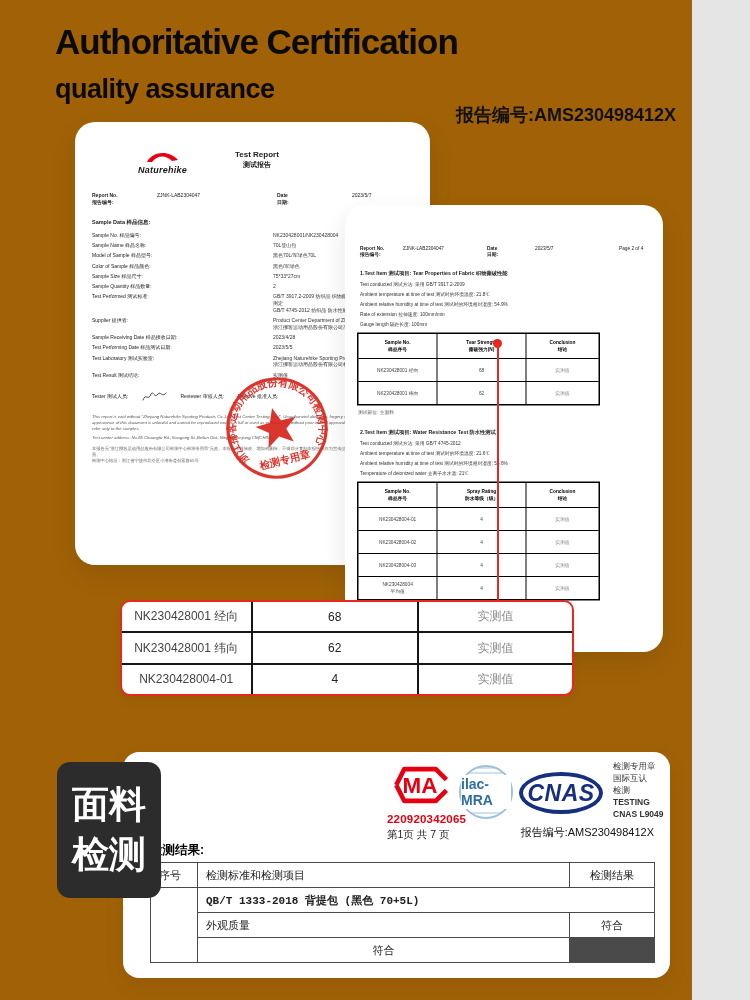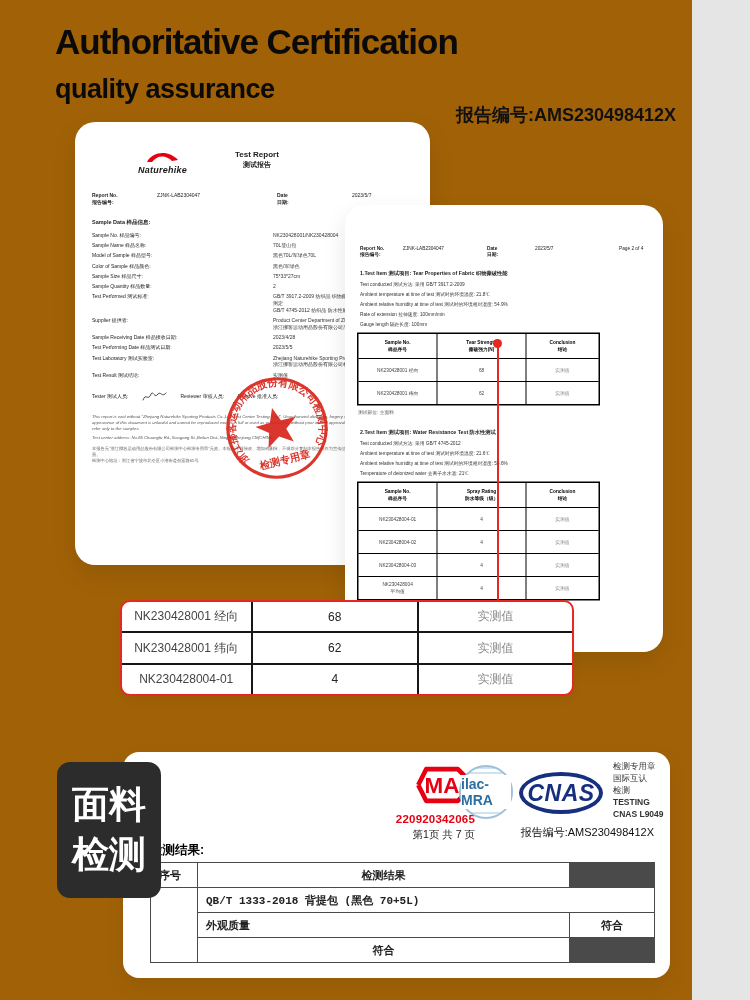--- a/index.html
+++ b/index.html
@@ -67,37 +67,37 @@
   #summary .tcell{display:flex;align-items:center;justify-content:center;font-size:12px;border-right:2px solid #161616;}
   #summary .tcell:last-child{border-right:none;color:#8a8a8a;}
   #summary .tcell:first-child{color:#444;}
   
   #bottom-card{left:123px;top:752px;width:547px;height:226px;border-radius:16px;z-index:1;box-shadow:0 8px 20px rgba(0,0,0,.08);}
   .badge{position:absolute;left:57px;top:762px;width:104px;height:136px;background:#2c2c2c;border-radius:13px;z-index:2;
     display:flex;flex-direction:column;align-items:center;justify-content:center;}
   .badge span{color:#fff;font-size:37px;font-weight:700;line-height:1.35;}
   .annmos{position:absolute;left:46px;top:18px;display:flex;align-items:flex-end;}
   .annmos-tail{font-family:"DejaVu Serif",serif;font-weight:700;font-size:29px;color:#17407e;margin-left:-6px;margin-bottom:6px;letter-spacing:1px;}
-  .ma-wrap{position:absolute;left:272px;top:11px;width:80px;text-align:right;}
+  .ma-wrap{position:absolute;left:264px;top:11px;width:80px;text-align:left;}
   .ma-num{color:#e60012;font-weight:700;font-size:11.5px;margin-top:2px;letter-spacing:.2px;}
   .ma-pages{color:#222;font-size:10.5px;margin-top:3px;}
   .ilac{position:absolute;left:336px;top:13px;width:50px;height:50px;border-radius:50%;
     background:repeating-linear-gradient(#cfe2ef 0 2px,#ffffff 2px 5px);border:2px solid #9dc0d8;
     display:flex;align-items:center;justify-content:center;}
   .ilac span{background:#fff;color:#2f6fa0;font-weight:700;font-size:14px;padding:1px 0;width:100%;}
   .cnas{position:absolute;left:396px;top:20px;width:84px;height:42px;border:4px solid #16307f;border-radius:50%;
     display:flex;align-items:center;justify-content:center;box-sizing:border-box;}
   .cnas span{color:#16307f;font-weight:700;font-style:italic;font-size:23px;letter-spacing:.5px;}
   .cnas-side{position:absolute;left:490px;top:9px;font-size:8.5px;line-height:1.4;color:#333;}
   .cnas-side .b{font-weight:700;}
   .card-report-no{position:absolute;right:16px;top:73px;font-size:11px;color:#111;}
   .results-heading{position:absolute;left:27px;top:90px;font-size:12.5px;font-weight:700;color:#000;}
   #bt-table{position:absolute;left:27px;top:110px;width:503px;display:grid;
     grid-template-columns:46px 1fr 84px;grid-auto-rows:24px;gap:1px;background:#4a4a4a;border:1px solid #4a4a4a;}
-  #bt-table .cell{background:#fff;display:flex;align-items:center;padding:0 8px;font-size:11px;color:#222;box-sizing:border-box;font-weight:bold;}
+  #bt-table .cell{background:#fff;display:flex;align-items:center;padding:0 8px;font-size:11px;color:#222;box-sizing:border-box;}
   #bt-table .center{justify-content:center;padding:0;}
   #bt-table .col1{grid-column:1;grid-row:2/5;}
   #bt-table .span23{grid-column:2/4;font-weight:700;font-family:Liberation Mono, monospace;}
   .bottom-footnote{position:absolute;left:175px;top:953px;font-size:14px;color:#1a1a1a;}
 </style>
 </head>
 <body>
 
 <div id="canvas">
   <div class="right-strip"></div>
@@ -376,20 +376,21 @@
       <div>检测</div>
       <div class="b">TESTING</div>
       <div class="b">CNAS L9049</div>
     </div>
 
     <div class="card-report-no">报告编号:AMS230498412X</div>
     <div class="results-heading">检测结果:</div>
 
     <div id="bt-table">
       <div class="cell">序号</div>
+      <div class="cell">检测标准和检测项目</div>
       <div class="cell center">检测结果</div>
       <div class="cell col1"></div>
       <div class="cell span23">QB/T 1333-2018 背提包 (黑色 70+5L)</div>
       <div class="cell">外观质量</div>
       <div class="cell center">符合</div>
       <div class="cell center">符合</div>
     </div>
   </div>
 
   <div class="badge">

